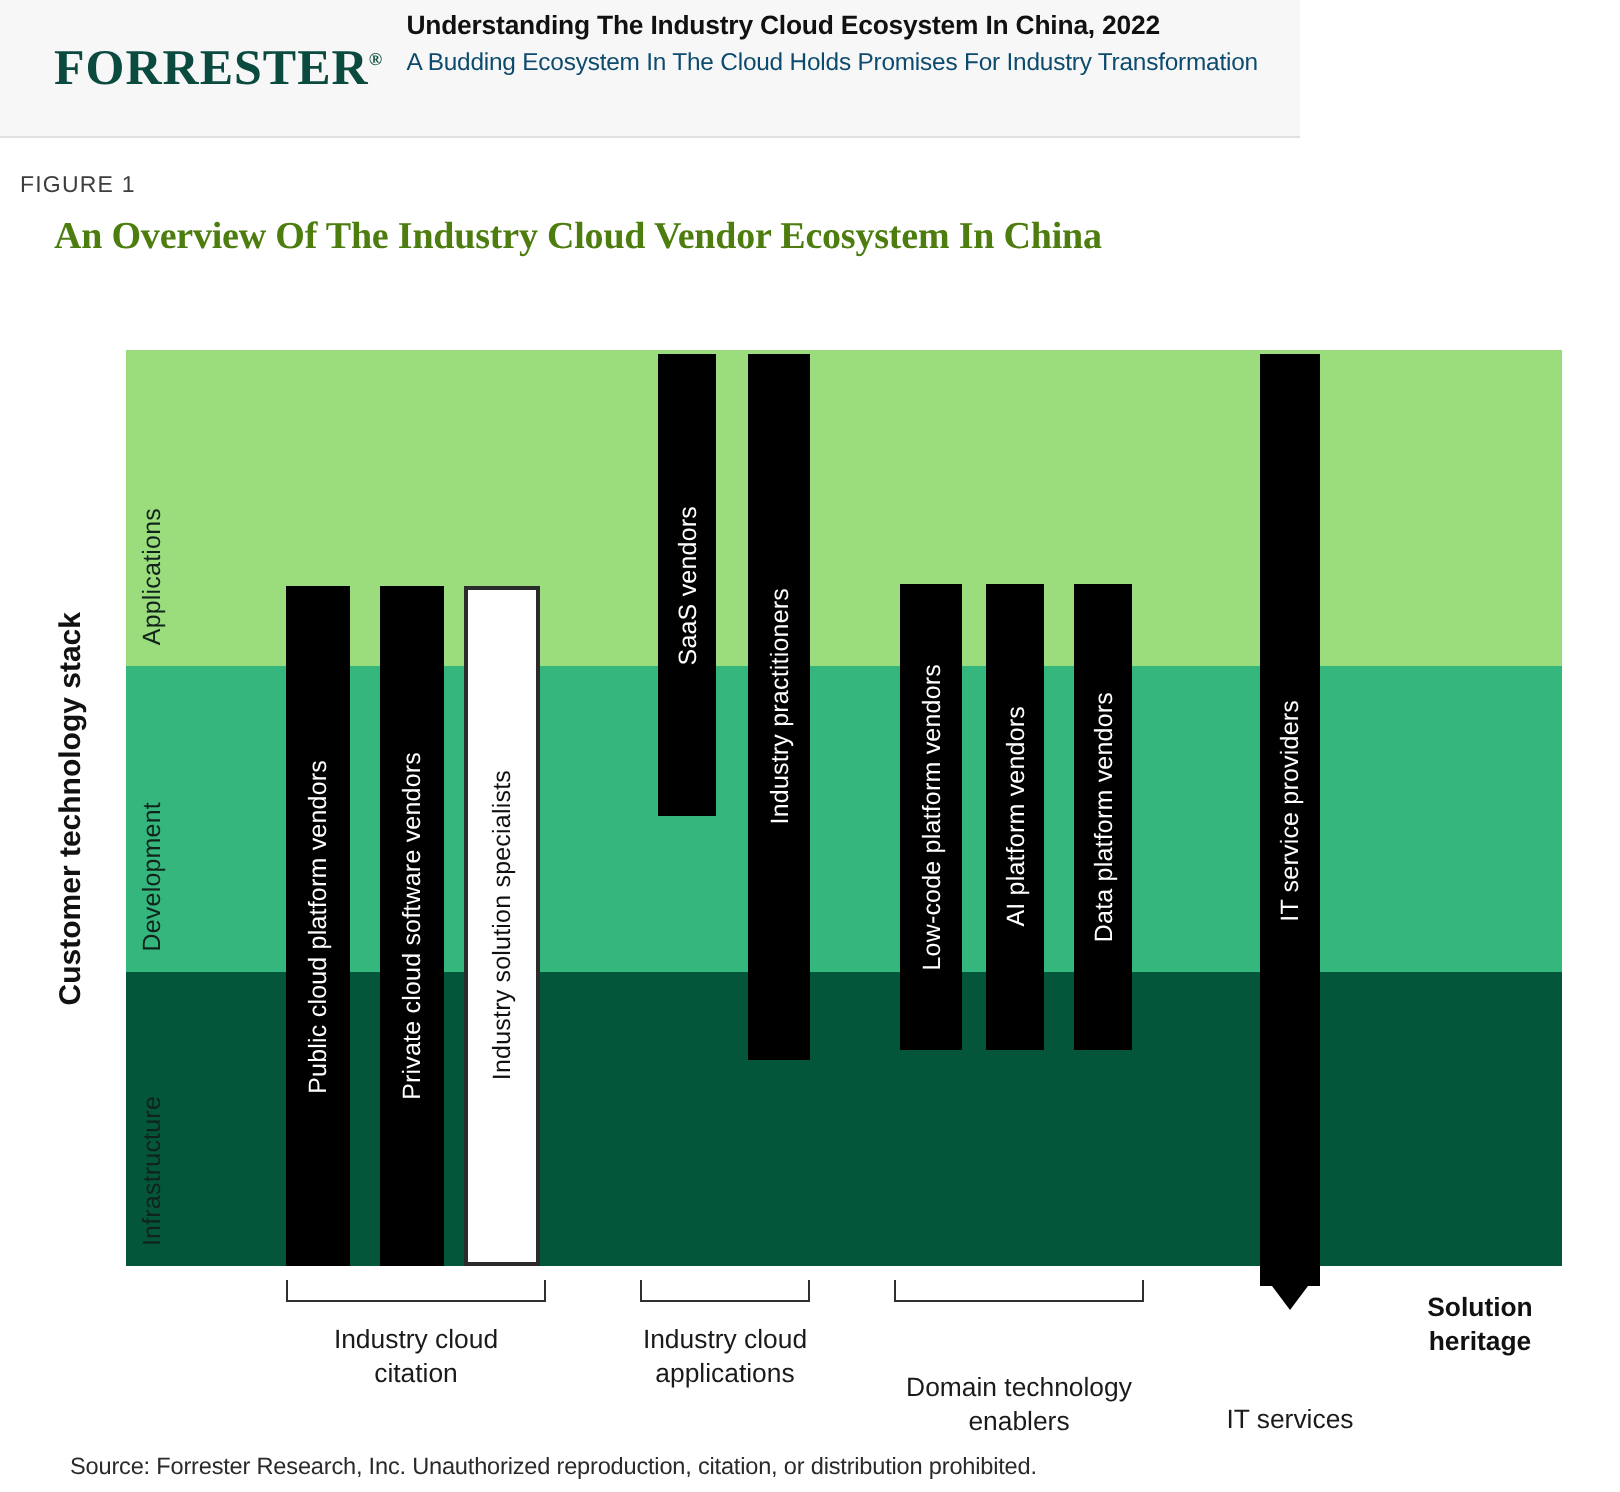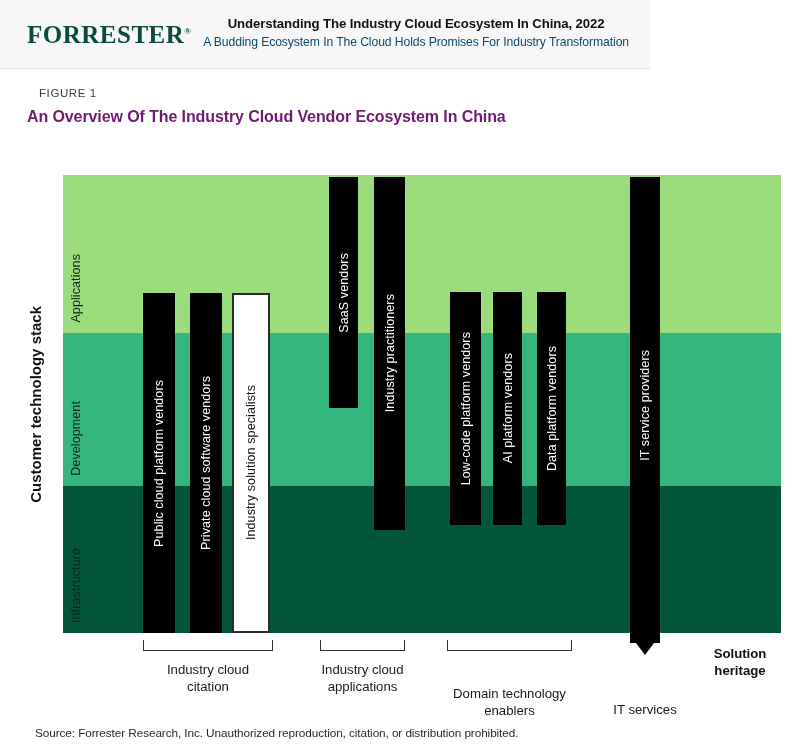--- a/index.html
+++ b/index.html
@@ -36,55 +36,56 @@
     color: #0b4a3f;
     line-height: 1;
   }
   .brand sup {
     font-size: 9px;
     vertical-align: super;
   }
   .header-titles {
     position: absolute;
     right: 21px;
-    top: 14px;
-    text-align: center;
+    top: 3px;
+    text-align: left;
   }
   .header-title {
     font-size: 13.2px;
     font-weight: bold;
     color: #111111;
     line-height: 1.45;
     letter-spacing: -0.1px;
   }
   .header-sub {
     font-size: 12.2px;
     font-weight: normal;
     color: #0c4a6e;
     line-height: 1.5;
     letter-spacing: -0.1px;
   }
 
   
   .figure-number {
     position: absolute;
-    left: 39px;
+    left: 10px;
     top: 87px;
     font-size: 11.5px;
     letter-spacing: 0.6px;
     color: #3d3d3d;
   }
   .figure-title {
     position: absolute;
     left: 27px;
     top: 108px;
-    font-size: 16px;
-    font-weight: bold;
-    color: #701a75;
-    letter-spacing: -0.1px;
+    font-size: 19px;
+    font-weight: bold;
+    color: #4d7c0f;
+    letter-spacing: -0.1px;
+    font-family: Liberation Serif, serif;
   }
 
   
   .chart {
     position: absolute;
     left: 63px;
     top: 175px;
     width: 718px;
     height: 458px;
   }

